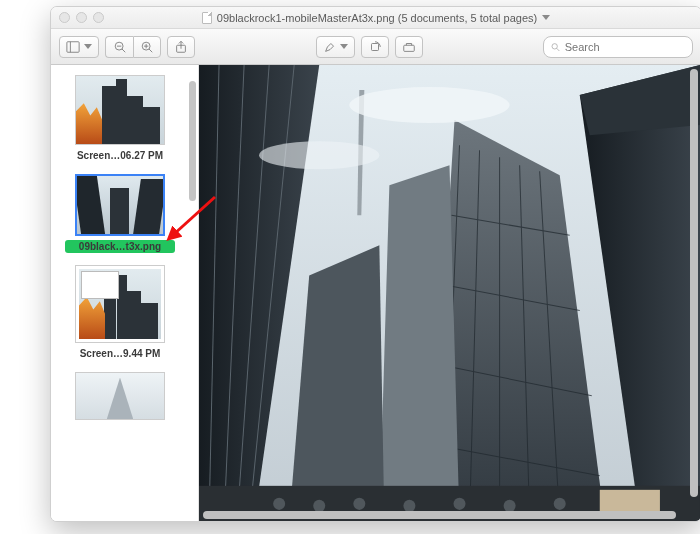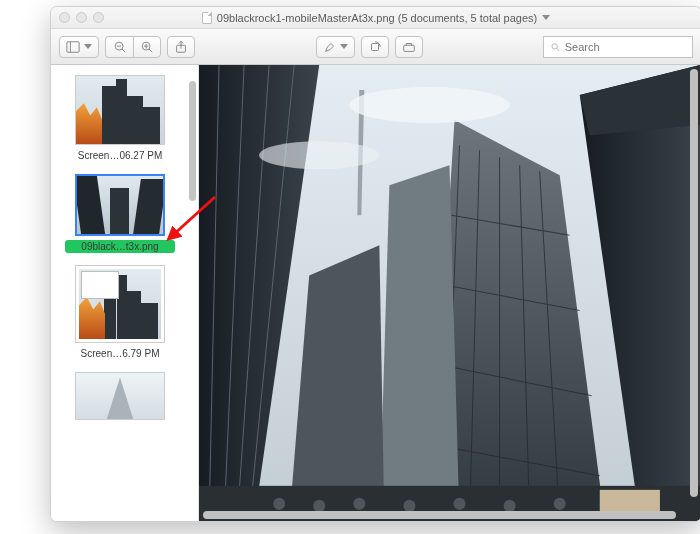--- a/index.html
+++ b/index.html
@@ -105,21 +105,21 @@
     border-radius: 0;
     border-right: none;
   }
   .tb-seg .tb-btn:first-child { border-top-left-radius: 4px; border-bottom-left-radius: 4px; }
   .tb-seg .tb-btn:last-child { border-top-right-radius: 4px; border-bottom-right-radius: 4px; border-right: 1px solid #c3c3c3; }
   .flex-spacer { flex: 1; }
   .search {
     height: 22px;
     width: 150px;
     border: 1px solid #c3c3c3;
-    border-radius: 0;
+    border-radius: 8px;
     background: #fff;
     display: flex;
     align-items: center;
     padding: 0 6px;
     gap: 4px;
   }
   .search input {
     border: none;
     outline: none;
     font-size: 11px;
@@ -145,20 +145,21 @@
     overflow: hidden;
     position: relative;
   }
   .sidebar-inner {
     padding: 10px 12px 10px 14px;
     position: relative;
   }
   .thumb-item {
     margin-bottom: 12px;
     width: 110px;
+    font-weight: bold;
   }
   .thumb-frame {
     width: 90px;
     margin: 0 auto 4px;
     border: 1px solid #ccc;
     background: #fff;
     display: flex;
     align-items: center;
     justify-content: center;
     overflow: hidden;
@@ -380,21 +381,21 @@
           <div class="thumb-frame" style="height:78px;padding:3px">
             <div class="city" style="height:100%">
               <div class="b" style="left:30%;width:15%;height:82%"></div>
               <div class="b" style="left:46%;width:12%;height:92%"></div>
               <div class="b" style="left:58%;width:18%;height:68%"></div>
               <div class="b" style="left:76%;width:20%;height:52%"></div>
               <div class="fire"></div>
               <div style="position:absolute;left:2px;top:2px;width:38px;height:28px;background:#fff;border:1px solid #bbb"></div>
             </div>
           </div>
-          <div class="thumb-label">Screen…6.79 PM</div>
+          <div class="thumb-label">Screen…9.44 PM</div>
         </div>
 
         <div class="thumb-item">
           <div class="thumb-frame" style="height:48px">
             <div class="city" style="background:linear-gradient(#eef3f6,#d5dde2)">
               <div class="b" style="left:35%;width:30%;height:90%;clip-path:polygon(50% 0,100% 100%,0 100%);background:#aab3ba"></div>
             </div>
           </div>
           <div class="thumb-label"></div>
         </div>

